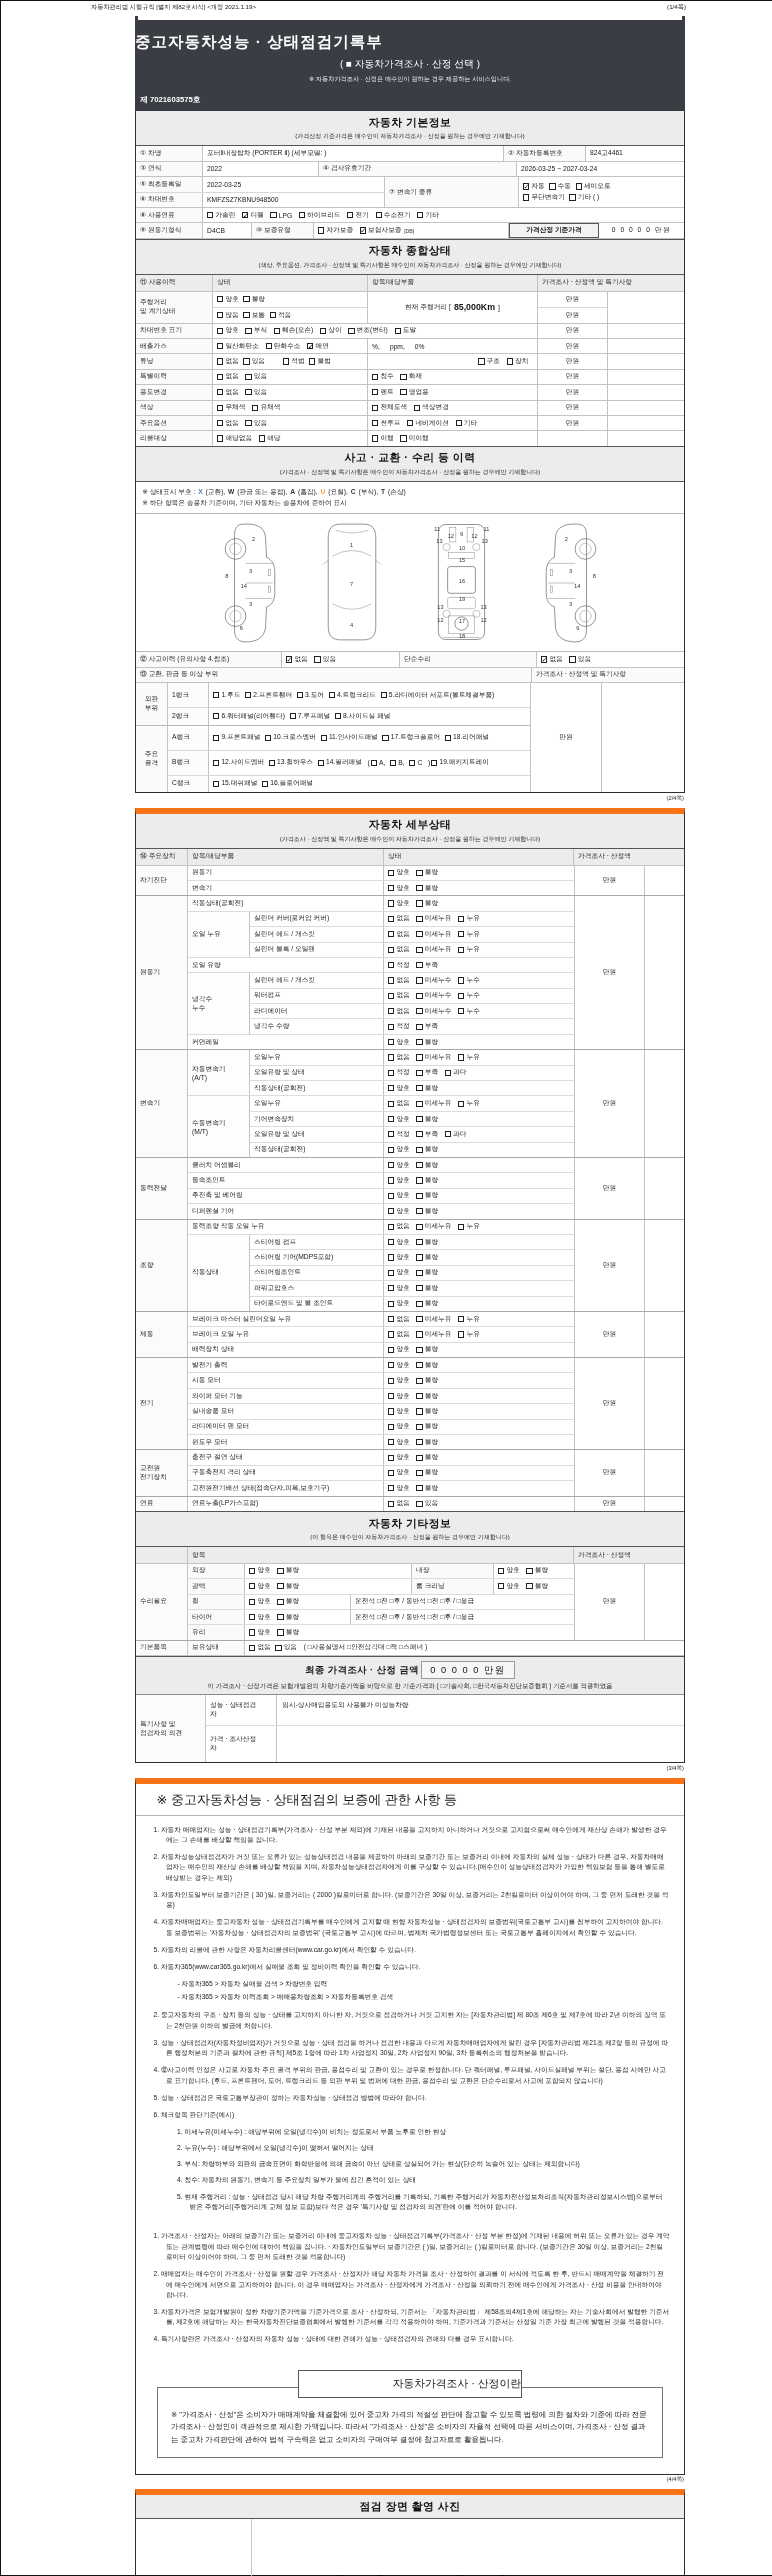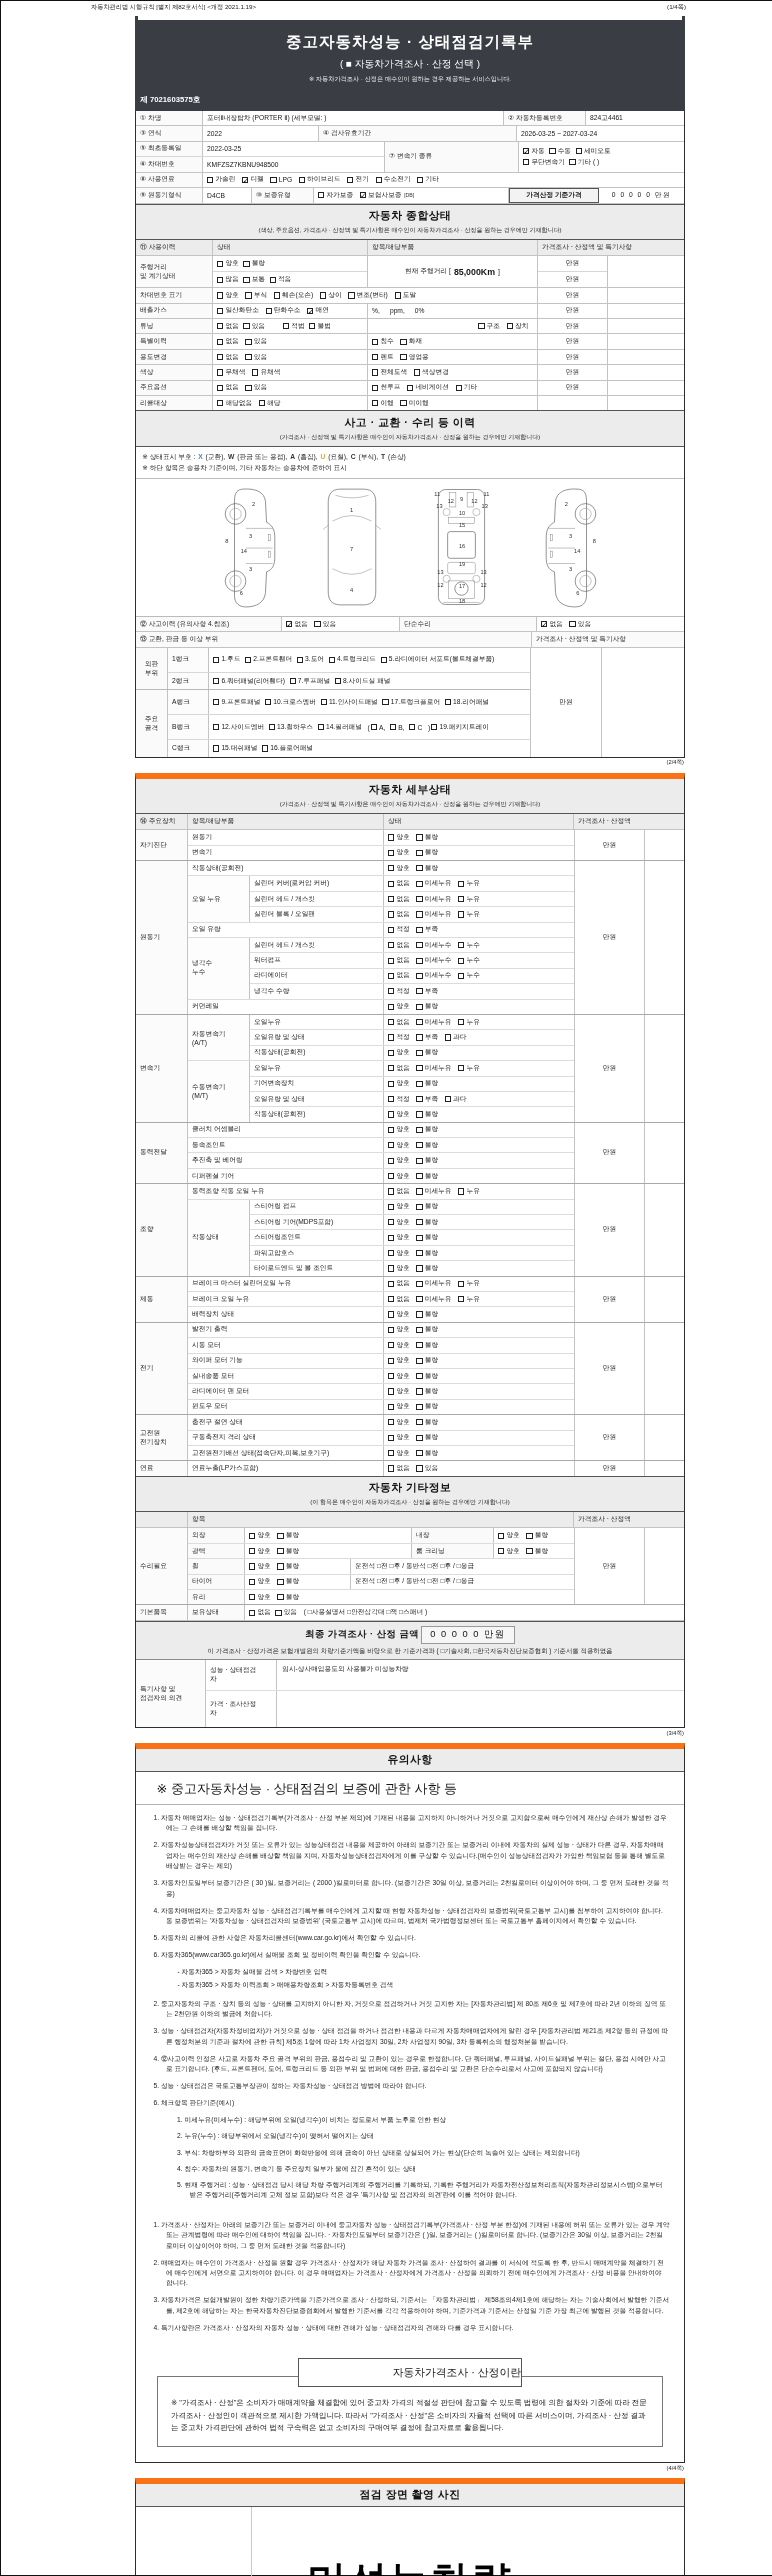--- a/index.html
+++ b/index.html
@@ -5,21 +5,21 @@
   html,body{margin:0;padding:0;background:#fff;}
   .page{position:relative;width:773px;height:2576px;background:#fff;overflow:hidden;
         font-family:"Liberation Sans","DejaVu Sans",sans-serif;color:#151515;
         outline:1.5px solid #111;outline-offset:-1.5px;}
   .content{margin-left:135px;width:550px;}
   .meta-row{display:flex;justify-content:space-between;font-size:6.2px;color:#222;
             margin:3.1px 87px 2.1px 91px;}
   
   .doc-header{background:#3a3d43;color:#fff;padding:0 0 5.2px 0;}
   .hstripe{height:3.6px;background:#fff;margin:4.1px 3.1px 12.4px 3.1px;}
-  .doc-title{text-align:center;font-size:15.5px;font-weight:bold;letter-spacing:1px;}
+  .doc-title{text-align:left;font-size:15.5px;font-weight:bold;letter-spacing:1px;}
   .doc-sub{text-align:center;font-size:9.8px;margin-top:5.2px;}
   .doc-note{text-align:center;font-size:6.2px;margin-top:4.1px;color:#eee;}
   .doc-no{font-size:7.7px;font-weight:bold;text-align:left;padding:10.3px 0 1px 5.2px;}
   
   .block{border:1px solid #2e2e2e;border-top:none;background:#fff;}
   .block.btop{border-top:6px solid #f97316;}
   .band{background:#ececec;text-align:center;padding:4.6px 0 4.1px;border-bottom:1px solid #555;}
   .band .t{font-size:10.8px;font-weight:bold;letter-spacing:0.5px;}
   .band .s{font-size:6px;margin-top:2.6px;color:#222;}
   .frow{display:flex;align-items:stretch;border-bottom:0.5px solid #c3c3c3;}
@@ -150,20 +150,24 @@
     <div class="doc-header">
       <div class="hstripe"></div>
       <div class="doc-title">중고자동차성능 · 상태점검기록부</div>
       <div class="doc-sub">( ■ 자동차가격조사 · 산정 선택 )</div>
       <div class="doc-note">※ 자동차가격조사 · 산정은 매수인이 원하는 경우 제공하는 서비스입니다.</div>
       <div class="doc-no">제 7021603575호</div>
     </div>
 
     <div class="block">
 
+      <div class="band">
+        <div class="t">자동차 기본정보</div>
+        <div class="s">(가격산정 기준가격은 매수인이 자동차가격조사 · 산정을 원하는 경우에만 기재합니다)</div>
+      </div>
       <div class="frow">
         <div class="cell lbl w130" style="width:67px;flex:none">① 차명</div>
         <div class="cell flex1">포터Ⅱ내장탑차 (PORTER Ⅱ) (세부모델: )</div>
         <div class="cell lbl w160">② 자동차등록번호</div>
         <div class="cell w190">824고4461</div>
       </div>
       <div class="frow">
         <div class="cell lbl" style="width:67px;flex:none">③ 연식</div>
         <div class="cell w225">2022</div>
         <div class="cell lbl w385">④ 검사유효기간</div>
@@ -1616,23 +1620,20 @@
             <div class="opin-sub">가격 · 조사산정
 자</div>
             <div class="opin-text empty"></div>
           </div>
         </div>
       </div>
     </div>
     <div class="pagemark">(3/4쪽)</div>
 
     <div class="block btop">
-      <div class="band">
-        <div class="t">유의사항</div>
-      </div>
       <div class="notice-head">※ 중고자동차성능 · 상태점검의 보증에 관한 사항 등</div>
       <div class="notice-list" id="notice-list-1">
           <div class="ni">1.  자동차 매매업자는 성능 · 상태점검기록부(가격조사 · 산정 부분 제외)에 기재된 내용을 고지하지 아니하거나 거짓으로 고지함으로써 매수인에게 재산상 손해가 발생한 경우에는 그 손해를 배상할 책임을 집니다.</div>
           <div class="ni">2.  자동차성능상태점검자가 거짓 또는 오류가 있는 성능상태점검 내용을 제공하여 아래의 보증기간 또는 보증거리 이내에 자동차의 실제 성능 · 상태가 다른 경우, 자동차매매업자는 매수인의 재산상 손해를 배상할 책임을 지며, 자동차성능상태점검자에게 이를 구상할 수 있습니다.(매수인이 성능상태점검자가 가입한 책임보험 등을 통해 별도로 배상받는 경우는 제외)</div>
           <div class="ni">3.  자동차인도일부터 보증기간은 ( 30 )일, 보증거리는 ( 2000 )킬로미터로 합니다. (보증기간은 30일 이상, 보증거리는 2천킬로미터 이상이어야 하며, 그 중 먼저 도래한 것을 적용)</div>
           <div class="ni">4.  자동차매매업자는 중고자동차 성능 · 상태점검기록부를 매수인에게 고지할 때 현행 자동차성능 · 상태점검자의 보증범위(국토교통부 고시)를 첨부하여 고지하여야 합니다. 동 보증범위는 '자동차성능 · 상태점검자의 보증범위' (국토교통부 고시)에 따르며, 법제처 국가법령정보센터 또는 국토교통부 홈페이지에서 확인할 수 있습니다.</div>
           <div class="ni">5.  자동차의 리콜에 관한 사항은 자동차리콜센터(www.car.go.kr)에서 확인할 수 있습니다.</div>
           <div class="ni">6.  자동차365(www.car365.go.kr)에서 실매물 조회 및 정비이력 확인을 확인할 수 있습니다.</div>
           <div class="ni-sub">- 자동차365 &gt; 자동차 실매물 검색 &gt; 차량번호 입력</div>
           <div class="ni-sub">- 자동차365 &gt; 자동차 이력조회 &gt; 매매용차량조회 &gt; 자동차등록번호 검색</div>

